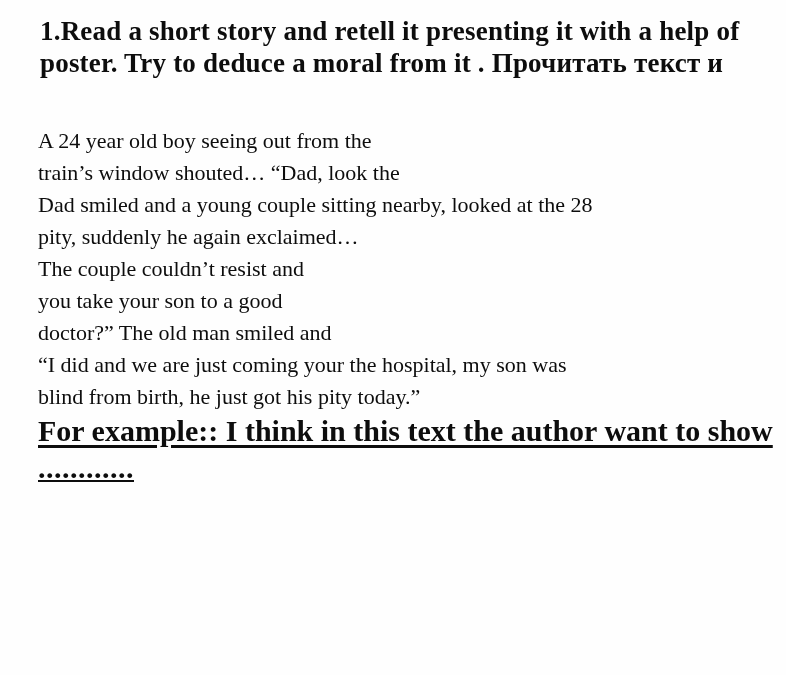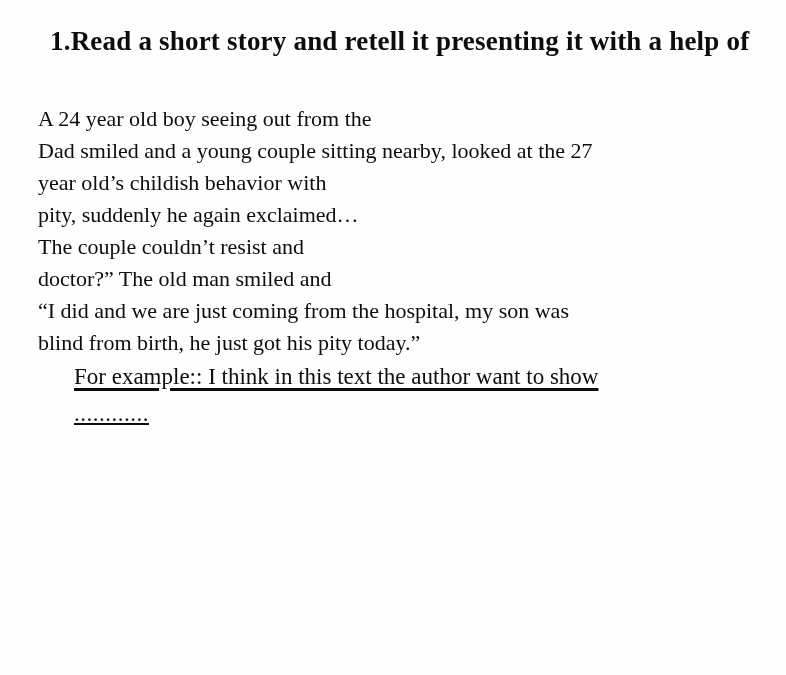--- a/index.html
+++ b/index.html
@@ -16,44 +16,43 @@
     -webkit-font-smoothing: antialiased;
   }
   .page {
     box-sizing: border-box;
     width: 786px;
     height: 675px;
     padding: 13px 28px 0 38px;
     background: #fefefe;
   }
   .heading {
-    margin: 12px;
+    margin: 2px;
     font-weight: bold;
     font-size: 27px;
     line-height: 32px;
     letter-spacing: 0.2px;
   }
   .heading .h-line {
     white-space: nowrap;
   }
   .story {
     margin-top: 46px;
     font-size: 22px;
     line-height: 32px;
     font-weight: normal;
   }
   .story .s-line {
     white-space: nowrap;
   }
   .example {
     margin-top: 2px;
-    font-weight: normal;
-    font-size: 23px;
+    font-weight: bold;
+    font-size: 30px;
     line-height: 32px;
-    margin-left: 36px;
   }
   .ex-line {
     display: inline-block;
     text-decoration: underline;
     text-decoration-thickness: 2.5px;
     text-underline-offset: 4px;
     white-space: nowrap;
   }
   .ex-dots {
     display: inline-block;
@@ -65,30 +64,32 @@
     line-height: 34px;
   }
 </style>
 </head>
 <body>
 
 <div class="page">
 
   <h1 class="heading">
     <div class="h-line">1.Read a short story and retell it presenting it with a help of</div>
+    <div class="h-line">poster. Try to deduce a moral from it . Прочитать текст и</div>
   </h1>
 
   <div class="story">
     <div class="s-line">A 24 year old boy seeing out from the</div>
-    <div class="s-line">Dad smiled and a young couple sitting nearby, looked at the 27</div>
-    <div class="s-line">year old’s childish behavior with</div>
+    <div class="s-line">train’s window shouted… “Dad, look the</div>
+    <div class="s-line">Dad smiled and a young couple sitting nearby, looked at the 28</div>
     <div class="s-line">pity, suddenly he again exclaimed…</div>
     <div class="s-line">The couple couldn’t resist and</div>
+    <div class="s-line">you take your son to a good</div>
     <div class="s-line">doctor?” The old man smiled and</div>
-    <div class="s-line">“I did and we are just coming from the hospital, my son was</div>
+    <div class="s-line">“I did and we are just coming your the hospital, my son was</div>
     <div class="s-line">blind from birth, he just got his pity today.”</div>
   </div>
 
   <div class="example">
     <div>
       <span class="ex-line">For example:: I think in this text the author want to show</span>
     </div>
     <div>
       <span class="ex-dots">............</span>
     </div>

